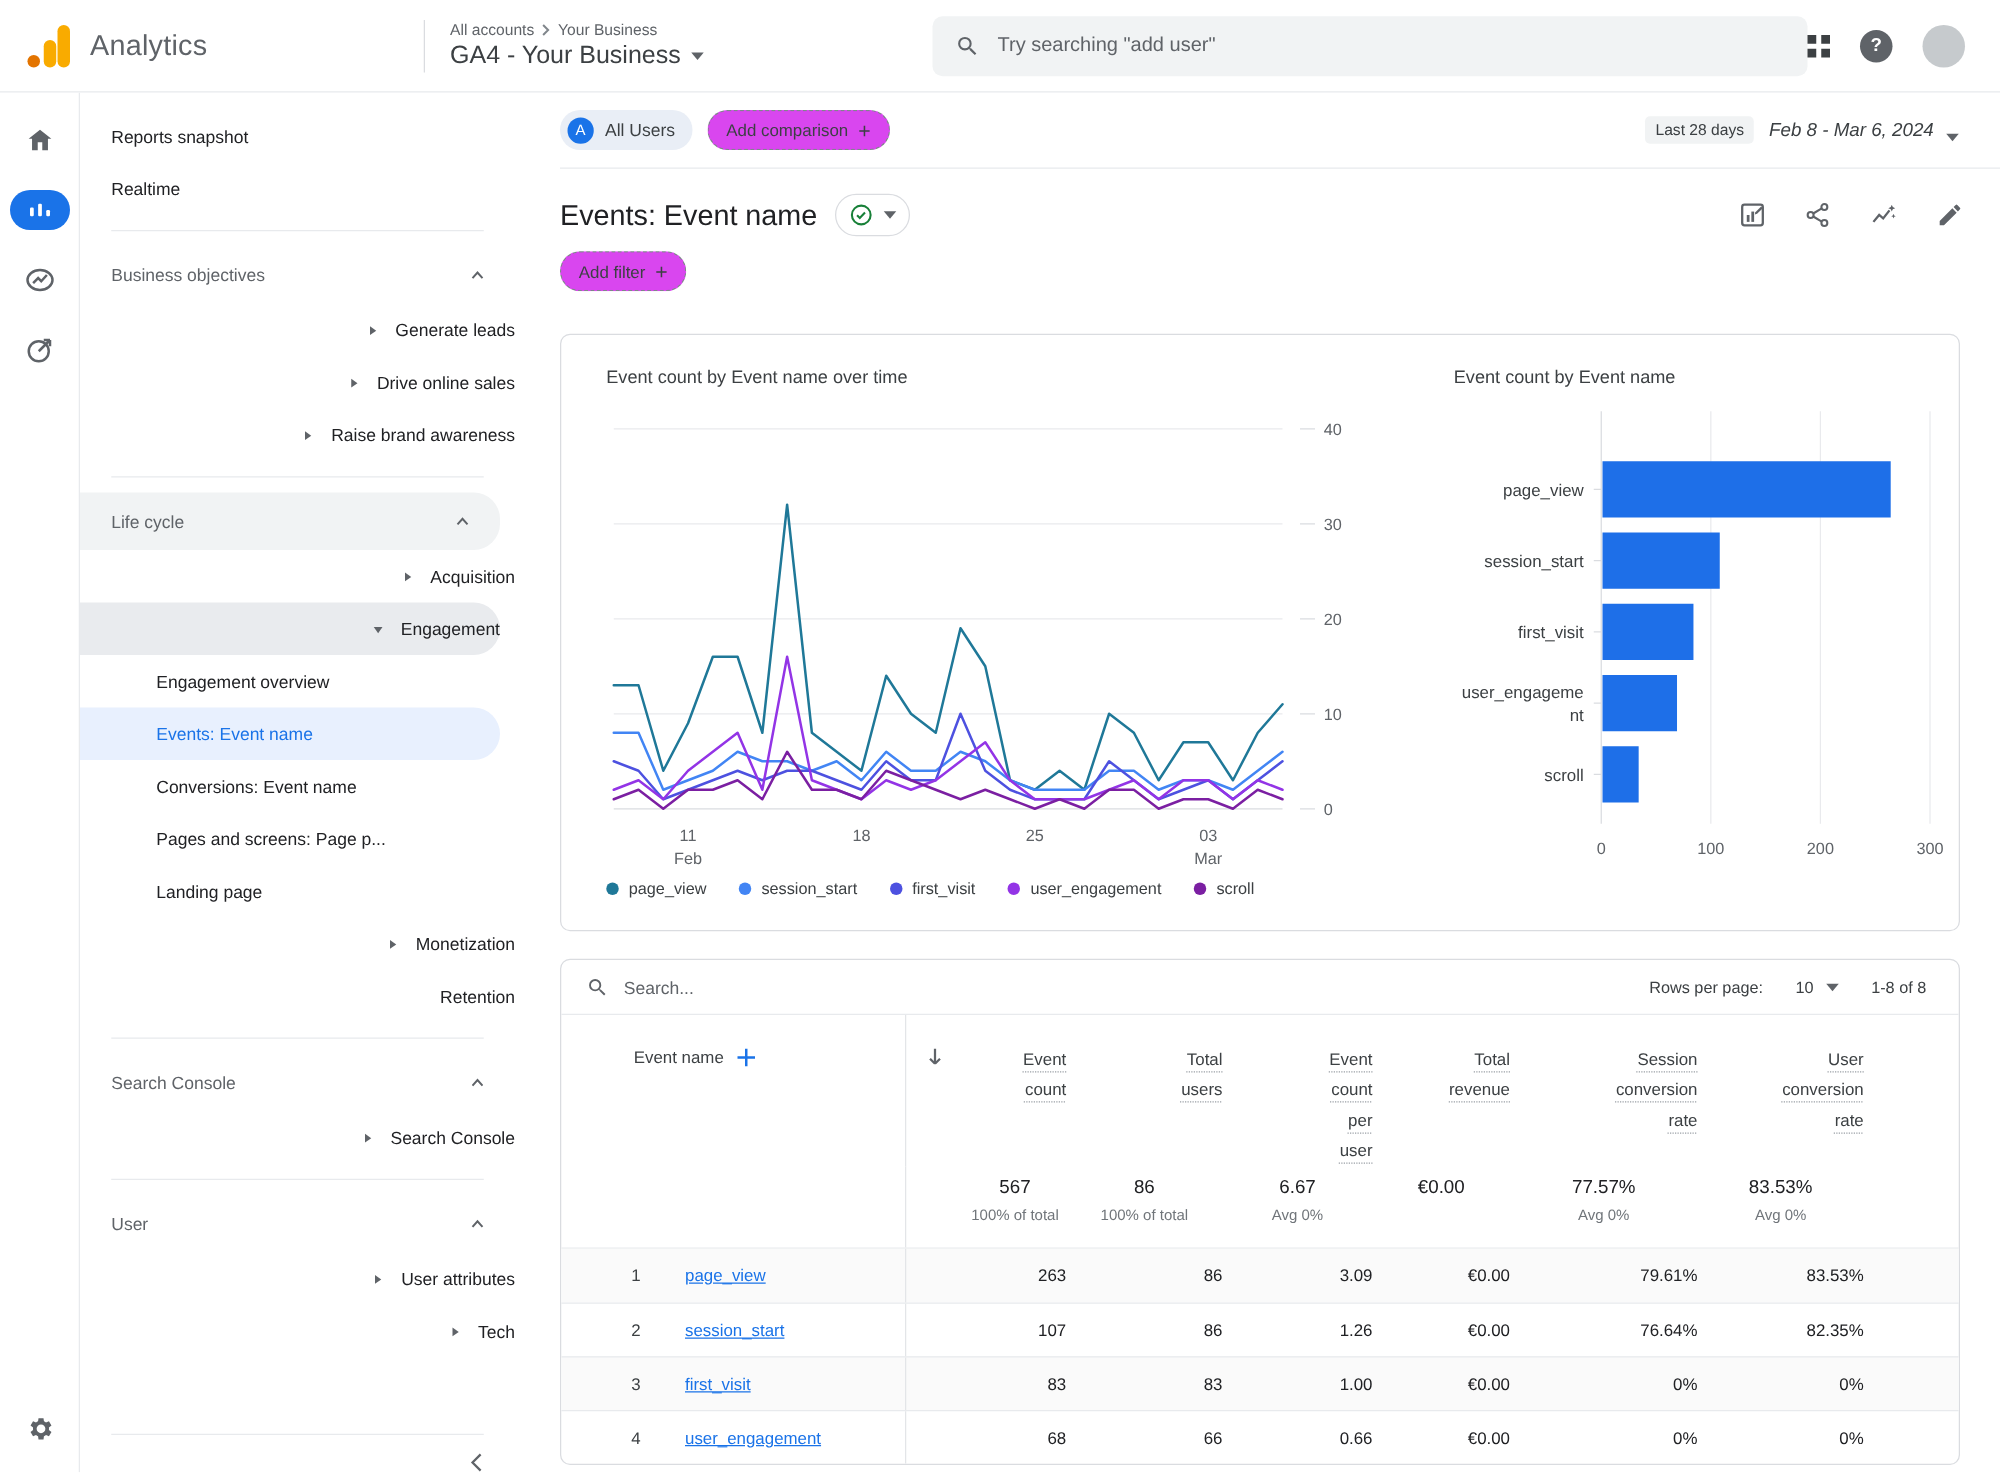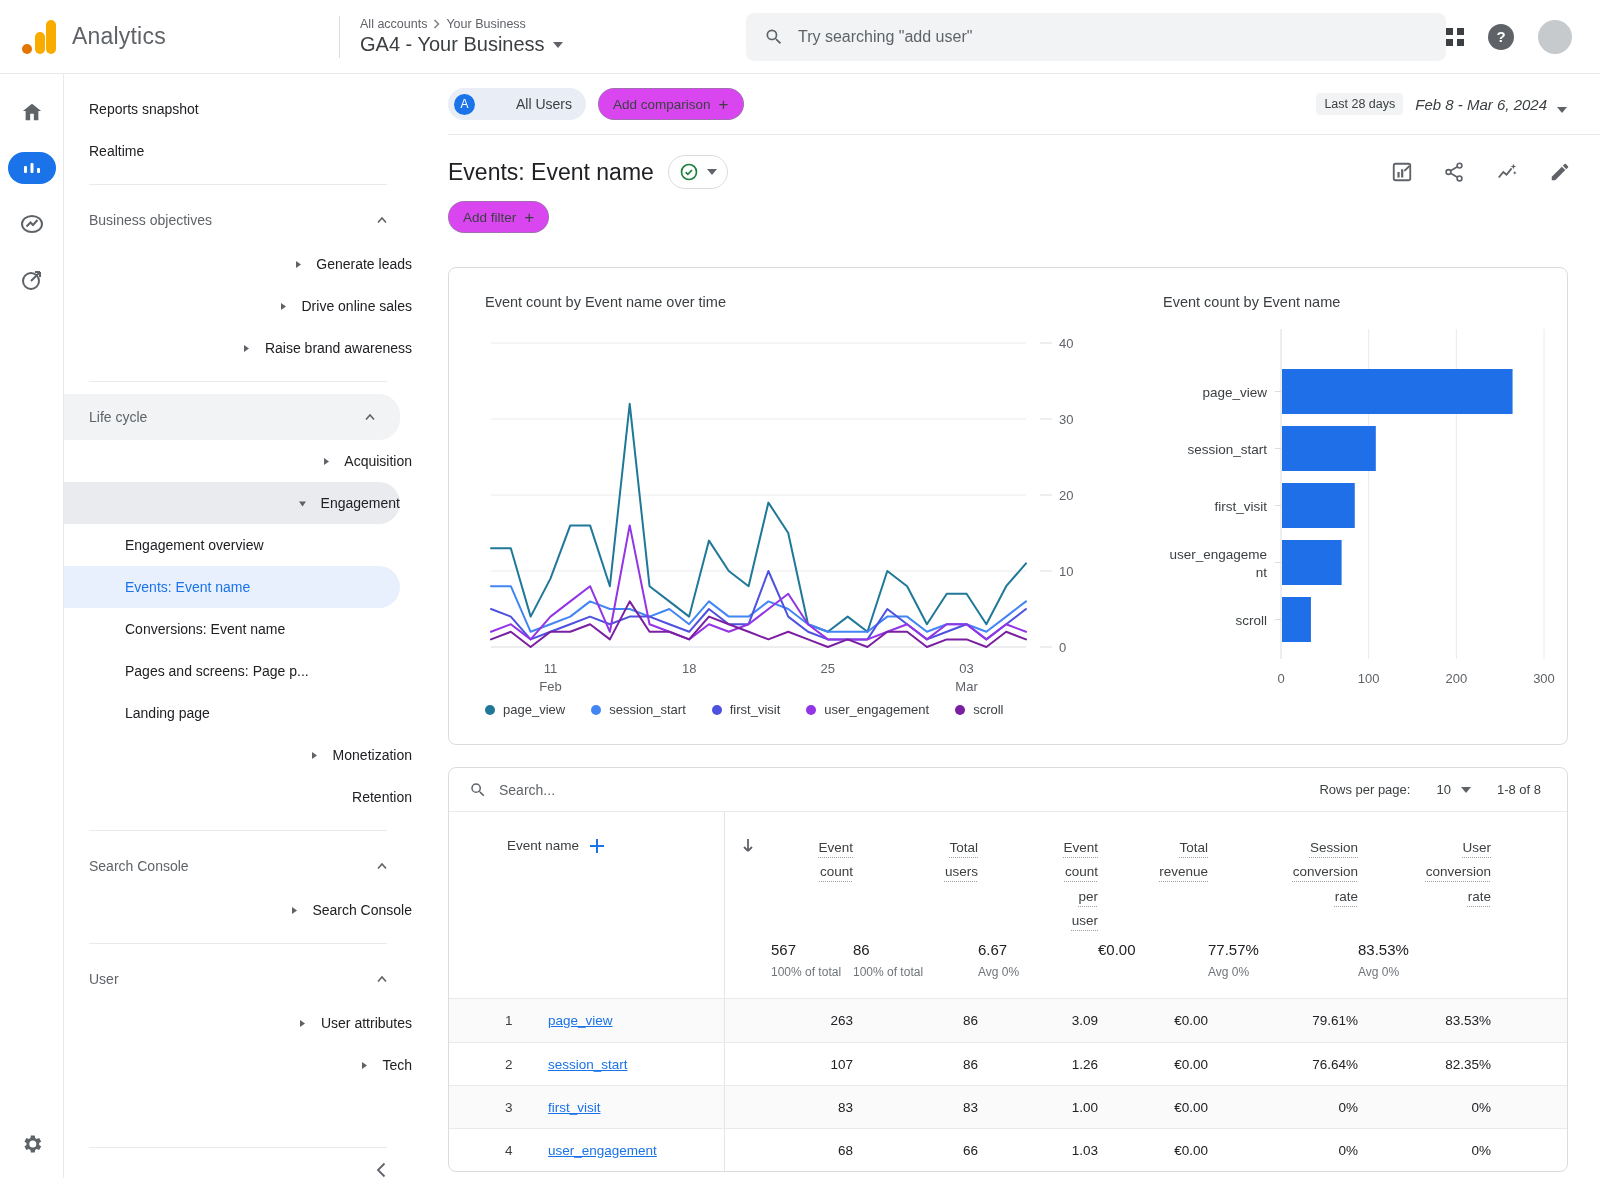--- a/index.html
+++ b/index.html
@@ -56,21 +56,21 @@
   .nav-divider { height:1px; background:#e8eaed; margin:12px 25px 12px 25px; }
   .nav-bottom { position:absolute; bottom:0; left:0; right:0; }
   .nav-bottom .line { height:1px; background:#e8eaed; margin:0 25px; }
   .collapse-btn { display:flex; justify-content:flex-end; padding:14px 26px 0 0; cursor:pointer; }
 
   
   .main { flex:1; padding:0 0 0 36px; position:relative; }
   .toolbar { height:60px; display:flex; align-items:center; }
   .aud-chip { height:32px; background:#e9eef6; border-radius:16px; display:flex; align-items:center; gap:9px; padding:0 14px 0 6px; cursor:pointer; }
   .aud-badge { width:21px; height:21px; border-radius:50%; background:#1a73e8; color:#fff; font-size:12px; display:flex; align-items:center; justify-content:center; }
-  .aud-label { font-size:14px; color:#3c4043;margin-left:32px; }
+  .aud-label { font-size:14px; color:#3c4043; }
   .dash-chip { height:32px; border:1px dashed #80868b; border-radius:16px; display:flex; align-items:center; gap:8px; padding:0 14px; margin-left:12px; color:#3c4043; font-size:13.5px; cursor:pointer; background:#d946ef; }
   .plus-glyph { color:#3c4043; font-size:17px; line-height:1; }
   .date-area { margin-left:auto; display:flex; align-items:center; gap:12px; padding-right:64px; cursor:pointer; }
   .date-preset { background:#f1f3f4; border-radius:4px; font-size:12.5px; color:#3c4043; padding:4px 8px; }
   .date-range { font-size:15px; color:#3c4043; display:flex; align-items:flex-end; gap:10px;font-style:italic; }
   .main-divider { height:1px; background:#e8eaed; margin-right:0; }
   .title-row { margin-top:20px; display:flex; align-items:center; }
   .report-title { font-size:23px; font-weight:400; color:#202124; }
   .check-pill { margin-left:14px; height:34px; border:1px solid #dadce0; border-radius:17px; display:flex; align-items:center; gap:8px; padding:0 10px; cursor:pointer; background:#fff; }
   .title-actions { margin-left:auto; display:flex; align-items:center; gap:30px; padding-right:60px; }
@@ -98,21 +98,21 @@
   .rpp-select { display:flex; align-items:center; gap:10px; cursor:pointer; }
   .tbl-grid { display:grid; grid-template-columns:90px 186px 46px 82px 125px 120px 110px 150px 1fr; }
   .namecell { border-right:1px solid #e3e5e8; }
   .th-name { grid-column:1 / 3; display:flex; align-items:flex-start; gap:10px; padding:26px 0 0 58px; font-size:13.5px; color:#3c4043; }
   .th-sort { padding-top:26px; display:flex; justify-content:center; }
   .th-metric { text-align:right; padding:24px 0 0 0; font-size:13.5px; color:#3c4043; white-space:pre-line; line-height:1.8; }
   .th-metric span { text-decoration:underline dotted #9aa0a6 1px; text-underline-offset:5px; }
   .th-metric:last-child, .tot-cell:last-child, .td-val:last-child { padding-right:76px; }
   .tbl-header { min-height:120px; }
   .tbl-totals { min-height:66px; border-bottom:1px solid #e8eaed; }
-  .tot-cell { text-align:left; padding-top:8px; }
+  .tot-cell { text-align:center; padding-top:8px; }
   .tot-val { font-size:15px; color:#202124; }
   .tot-sub { font-size:12px; color:#70757a; margin-top:6px; }
   .tbl-row { height:43px; }
   .tbl-row + .tbl-row { border-top:1px solid #e8eaed; }
   .tbl-row:nth-child(odd) { background:#fafafa; }
   .td-rank { padding-left:56px; display:flex; align-items:center; font-size:13.5px; color:#3c4043; }
   .td-name { display:flex; align-items:center; padding-left:9px; font-size:13.5px; }
   .td-name a { color:#1a73e8; text-decoration:underline; cursor:pointer; }
   .td-val { display:flex; align-items:center; justify-content:flex-end; font-size:13.5px; color:#202124; }
   svg text { font-family:"Liberation Sans", sans-serif; }
@@ -584,21 +584,21 @@
               <div class="td-val">0%</div>
             </div>
             <div class="tbl-grid tbl-row">
               <span class="td-rank" style="display: flex; align-items: center;">4</span>
               <div class="td-name namecell">
                 <a>user_engagement</a>
               </div>
               <div></div>
               <div class="td-val">68</div>
               <div class="td-val">66</div>
-              <div class="td-val">1.03</div>
+              <div class="td-val">0.66</div>
               <div class="td-val">€0.00</div>
               <div class="td-val">0%</div>
               <div class="td-val">0%</div>
             </div>
           </div>
       </section>
 
     </main>
   </div>
 </div>

